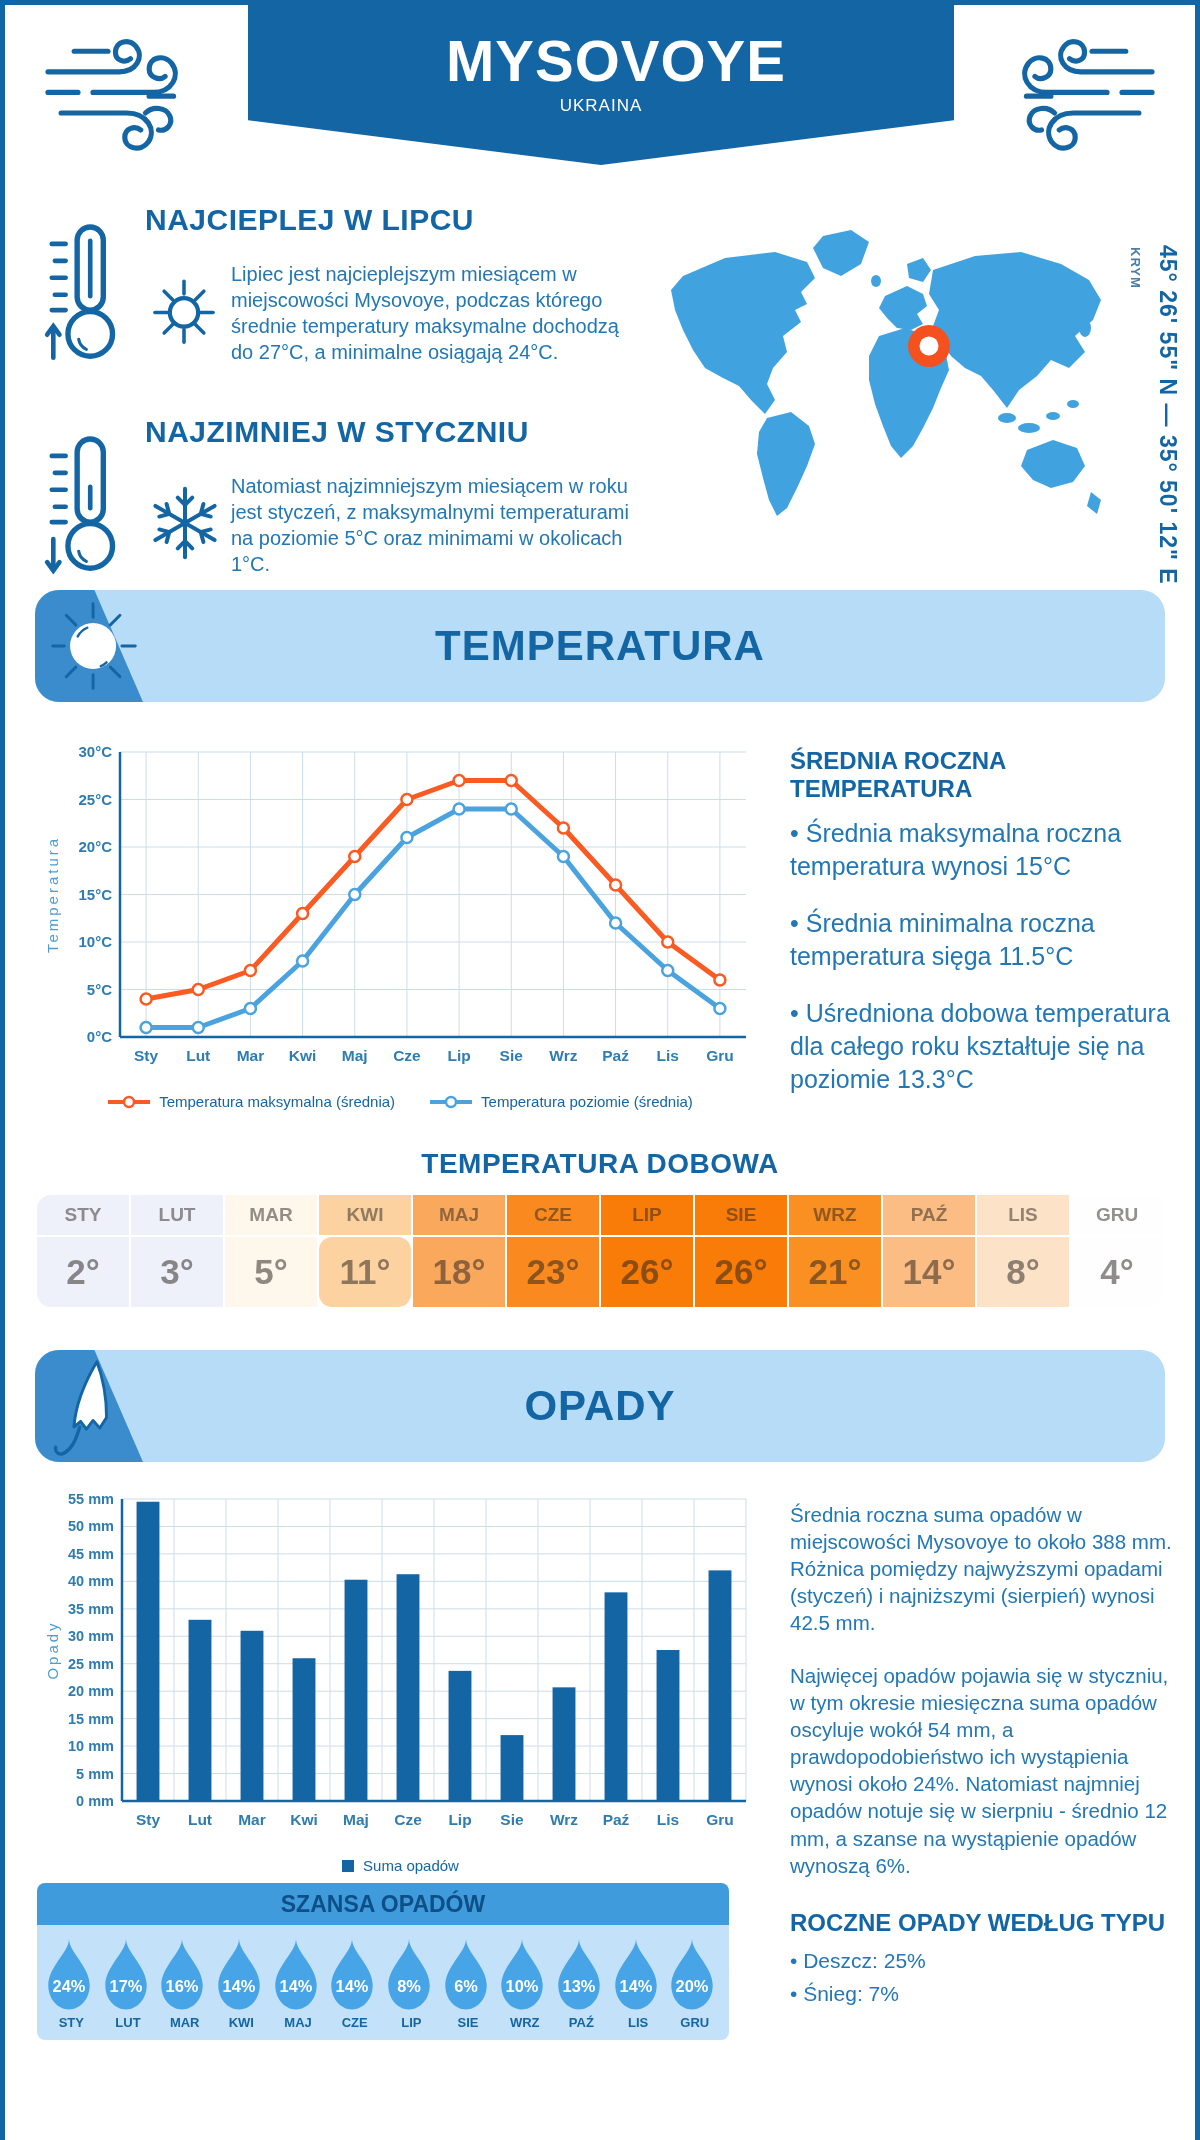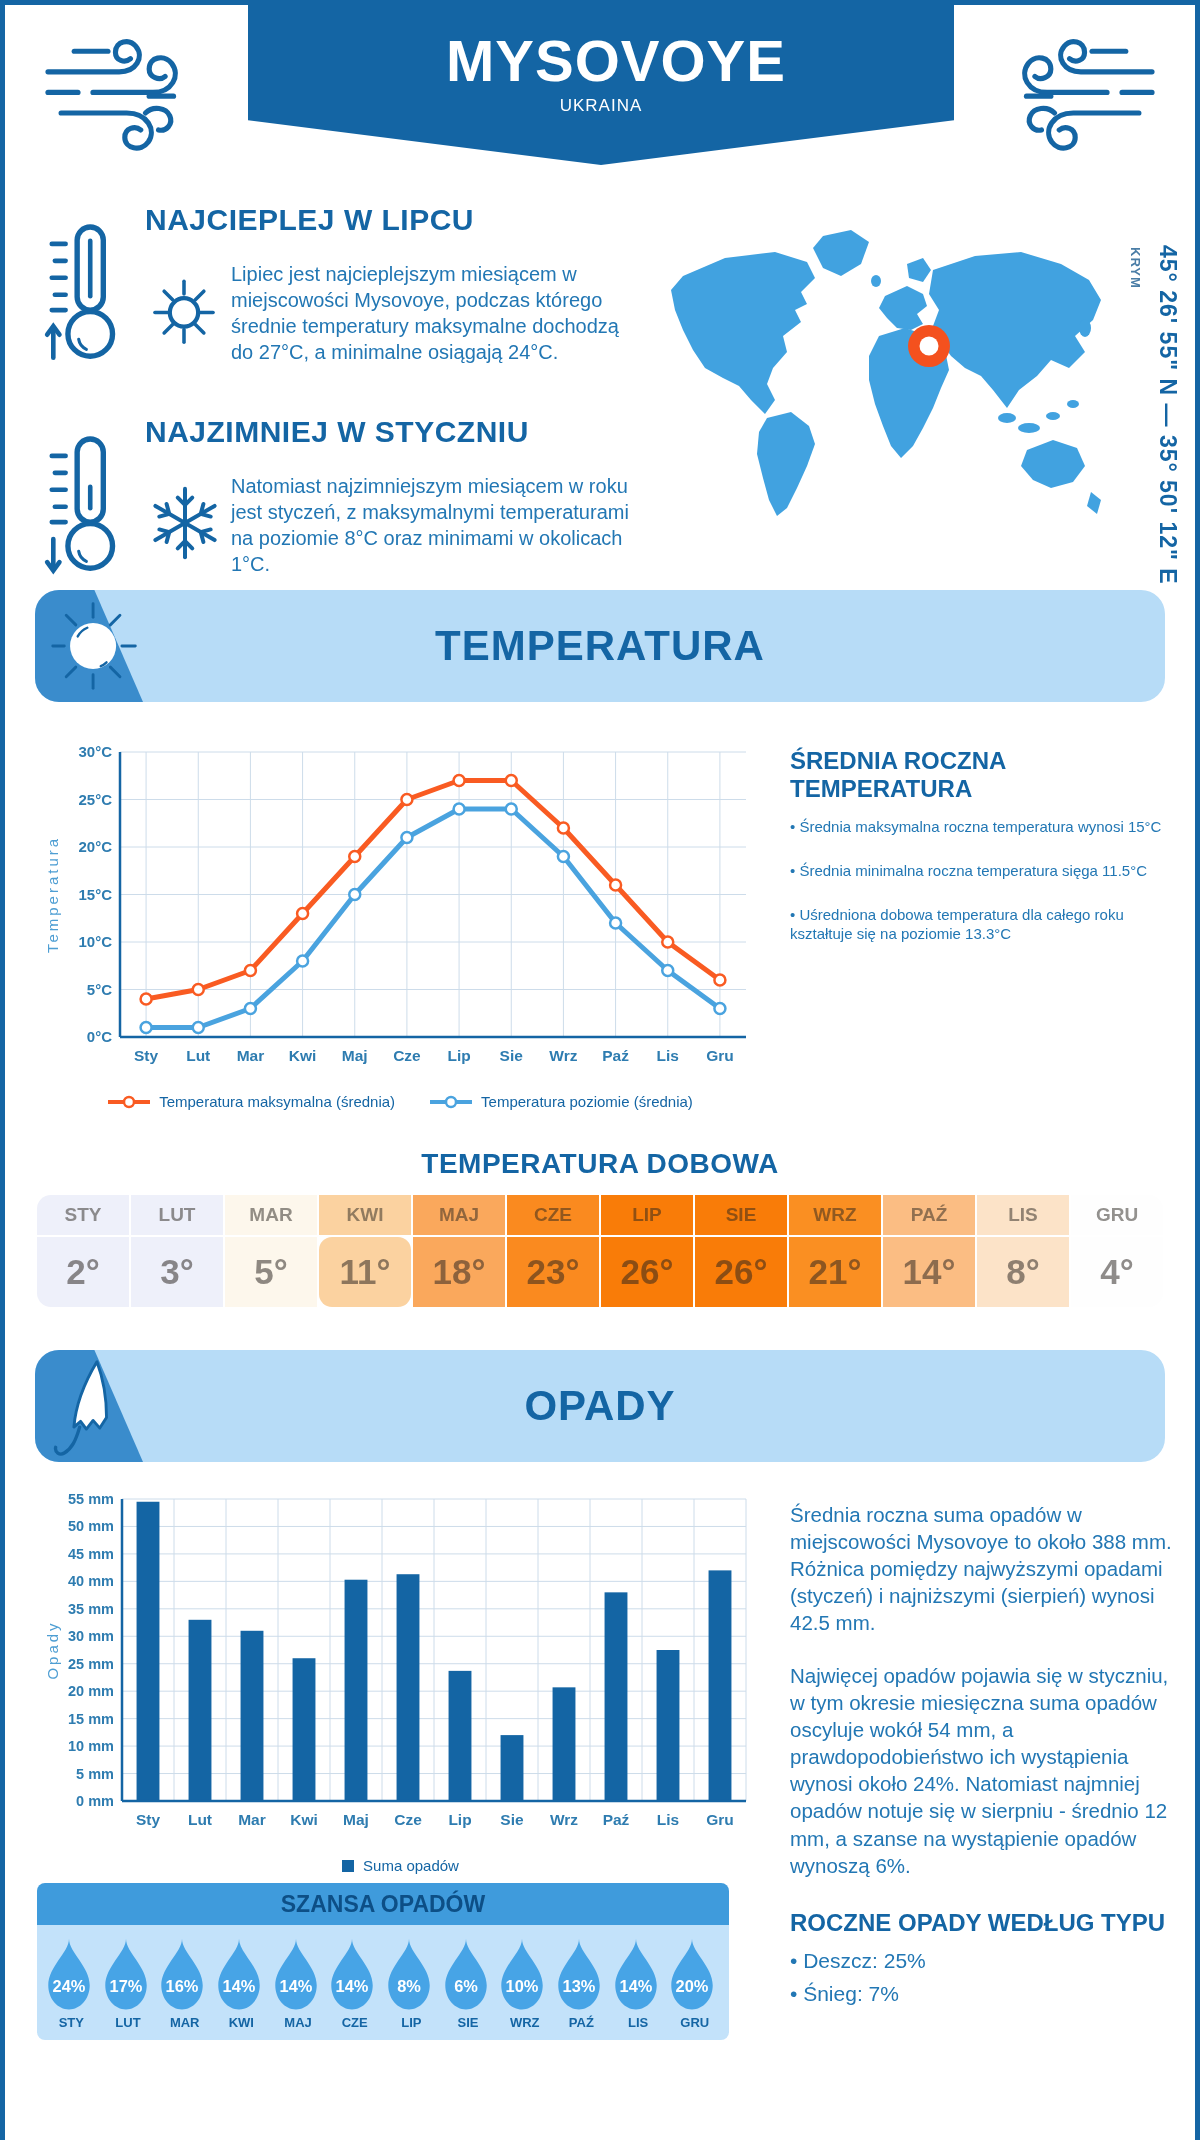--- a/index.html
+++ b/index.html
@@ -36,21 +36,21 @@
   #temp-banner{top:585px;}
   #opady-banner{top:1345px;}
   
   .chart1{position:absolute;left:35px;top:733px;width:720px;}
   .chart2{position:absolute;left:35px;top:1482px;width:720px;}
   .legend{display:flex;justify-content:center;gap:34px;margin-top:10px;align-items:flex-start;}
   .legend .item{display:flex;align-items:center;gap:8px;font-size:15px;color:#1465a4;}
   
   .temp-right{position:absolute;left:785px;top:742px;width:392px;}
   .temp-right h3,.prec-right h3{margin:0 0 14px;font-size:24px;font-weight:800;color:#1465a4;}
-  .bullets div{font-size:15px;color:#2277b4;line-height:1.32;margin-bottom:24px;}
+  .bullets div{font-size:25px;color:#2277b4;line-height:1.32;margin-bottom:24px;}
   .bullets div::before{content:"• ";}
   .prec-right{position:absolute;left:785px;top:1496px;width:392px;}
   .prec-right p{margin:0 0 26px;font-size:20.5px;line-height:1.32;color:#2277b4;}
   .prec-right h3{margin-top:30px;margin-bottom:10px;}
   .prec-right .bullets div{margin-bottom:6px;font-size:21px;}
   
   .daily-h{position:absolute;top:1143px;left:0;right:0;text-align:center;
            font-size:28px;font-weight:800;color:#1465a4;letter-spacing:0.5px;}
   .temp-table{position:absolute;left:32px;right:32px;top:1190px;height:112px;display:flex;
               gap:2px;border-radius:14px;overflow:hidden;}
@@ -183,21 +183,21 @@
                 <path d="M45 90 L55 80 L65 90"></path>
             </g>
             <g transform="rotate(120 55 55)">
               <line x1="55" y1="8" x2="55" y2="102"></line>
               <path d="M45 20 L55 30 L65 20"></path>
                 <path d="M45 90 L55 80 L65 90"></path>
             </g>
           </g>
         </svg>
       </div>
-      <p>Natomiast najzimniejszym miesiącem w roku jest styczeń, z maksymalnymi temperaturami na poziomie 8°C oraz minimami w okolicach 1°C.</p>
+      <p>Natomiast najzimniejszym miesiącem w roku jest styczeń, z maksymalnymi temperaturami na poziomie 5°C oraz minimami w okolicach 1°C.</p>
     </div>
   </div>
 
   <div class="map">
     <svg width="470" height="330" viewBox="0 0 470 320">
       <g fill="#41a2e0">
         <path d="M168 18 L196 12 L214 24 L206 46 L186 58 L168 50 L158 30 Z"></path>
         <path d="M28 58 L70 40 L120 34 L152 44 L160 60 L146 74 L152 86 L140 92 L146 104 L128 118 L132 134 L118 150 L112 166 L120 182 L110 196 L96 182 L84 168 L68 160 L50 150 L38 132 L28 112 L20 92 L16 72 Z"></path>
         <path d="M112 200 L136 194 L154 208 L160 226 L152 248 L142 270 L132 290 L122 298 L114 282 L108 260 L102 236 L104 214 Z"></path>
         <path d="M252 46 L268 40 L276 52 L268 64 L254 60 Z"></path>

